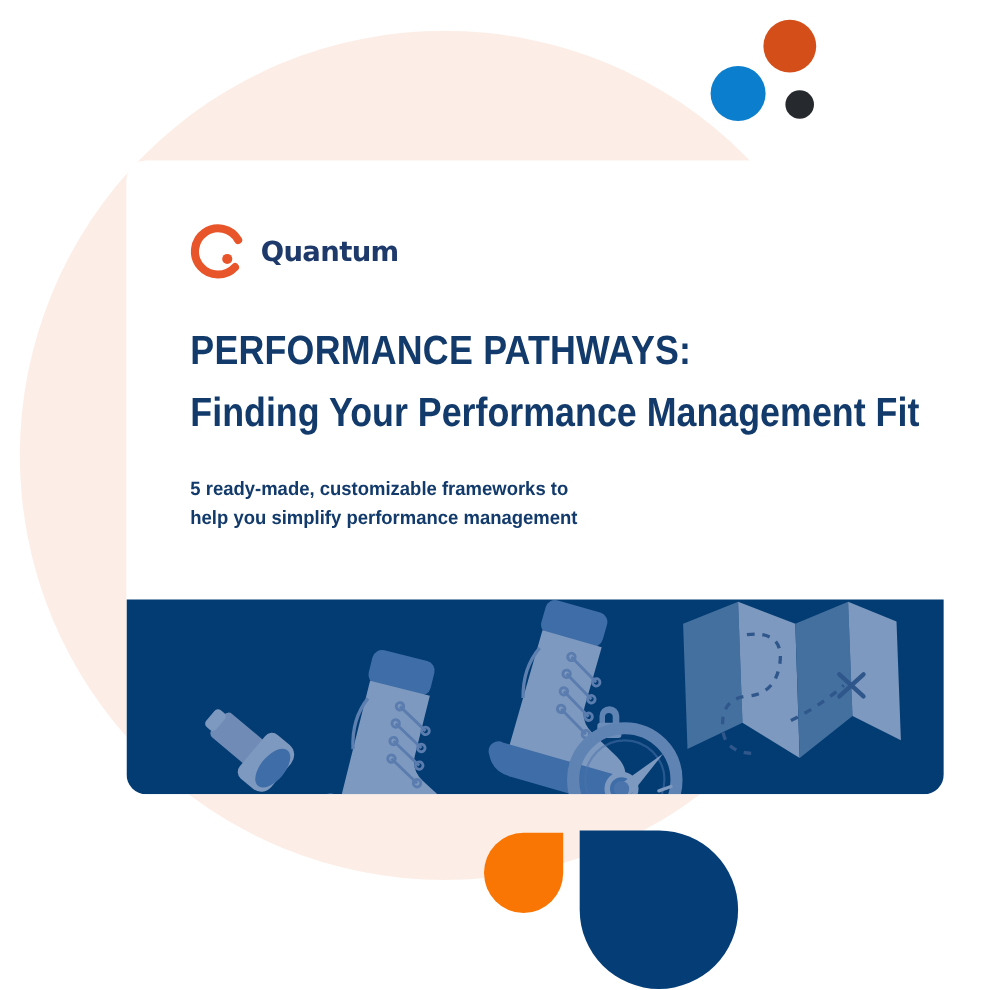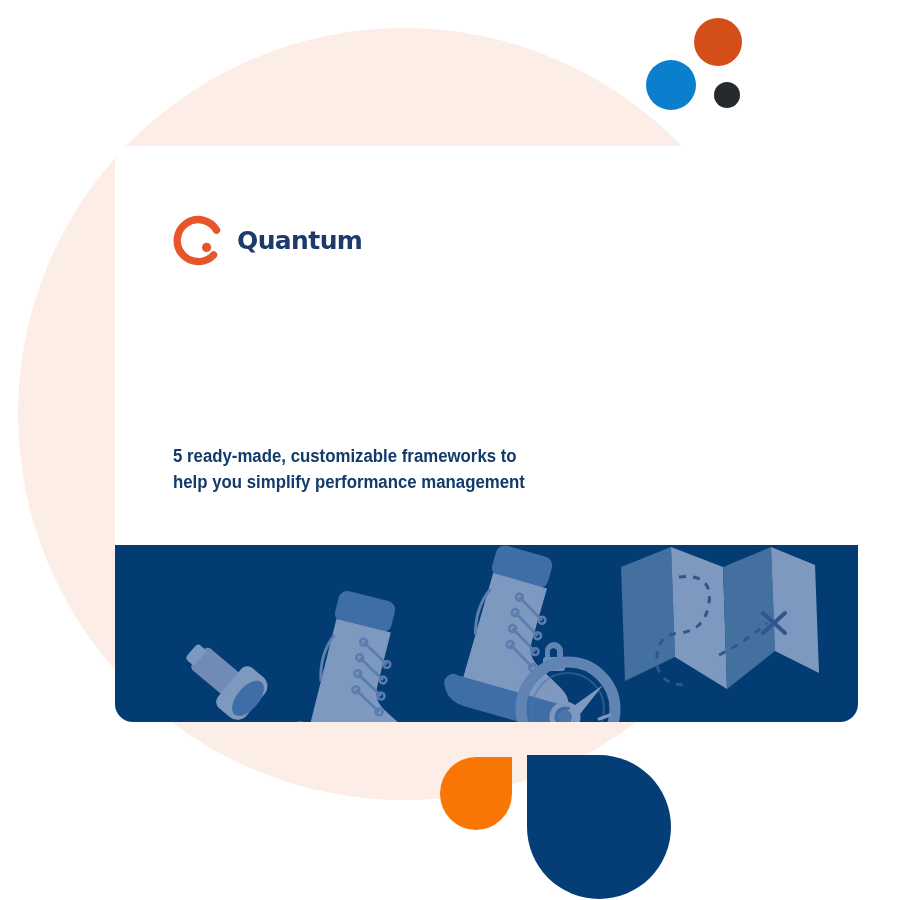--- a/index.html
+++ b/index.html
@@ -77,21 +77,20 @@
     border-radius: 18px;
     background: #ffffff;
     overflow: hidden;
   }
 
   .card-top {
     position: absolute;
     left: 0; top: 0; right: 0;
     height: 399px;
     background: #ffffff;
-    margin-top: 12px;
   }
 
   
   .logo {
     position: absolute;
     left: 58px;
     top: 56px;
     display: flex;
     align-items: center;
     gap: 12px;
@@ -196,20 +195,24 @@
           <svg viewBox="0 0 52 52" width="52" height="52" aria-hidden="true">
             <path d="M43.5 16.2 A21 21 0 1 0 40.6 40.9" fill="none" stroke="#e8552a" stroke-width="7.4" stroke-linecap="round"></path>
             <circle cx="33.6" cy="33.4" r="4.6" fill="#e8552a"></circle>
           </svg>
         </span>
         <span class="logo-words">
           <span>Quantum</span>
         </span>
       </div>
 
+      <div class="headline">
+        <p class="title-kicker">PERFORMANCE PATHWAYS:</p>
+        <p class="title-main">Finding Your Performance Management Fit</p>
+      </div>
 
       <div class="subhead">
         <span>5 ready-made, customizable frameworks to</span>
         <span>help you simplify performance management</span>
       </div>
 
     </div>
 
     <div class="band">
       <svg width="743" height="177" viewBox="0 0 743 177" aria-hidden="true">

